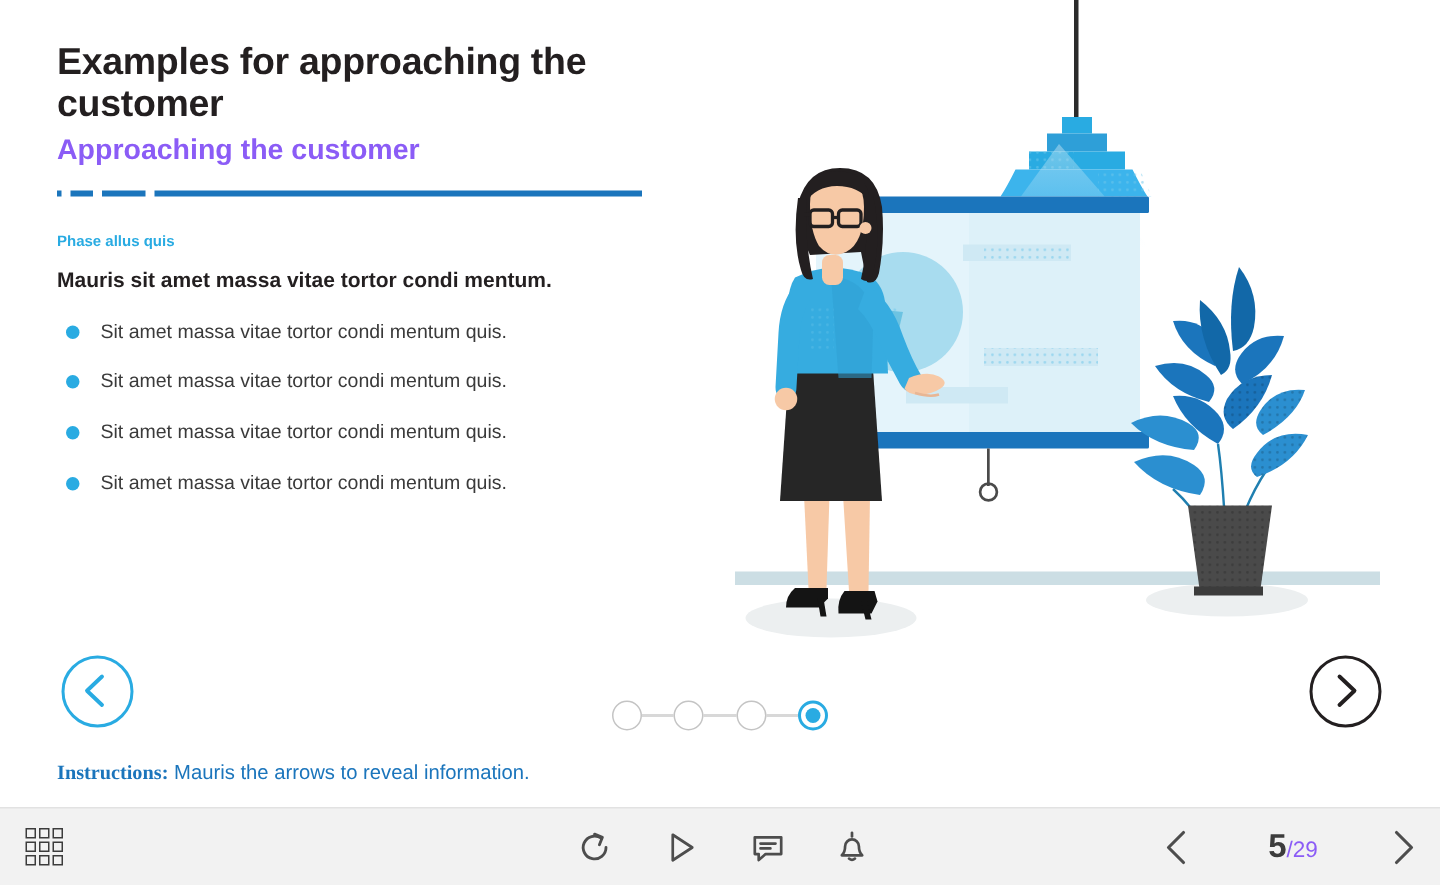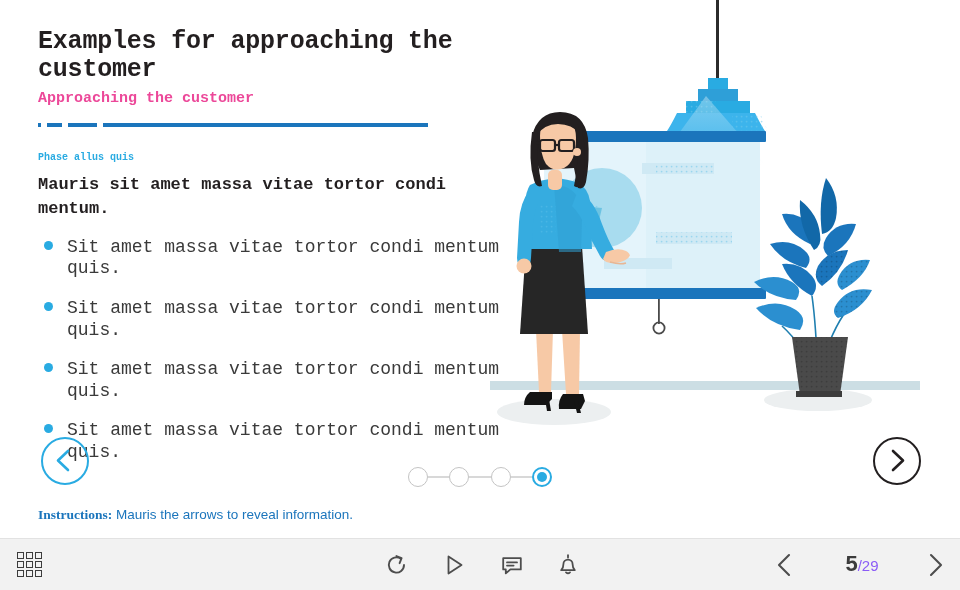--- a/index.html
+++ b/index.html
@@ -24,34 +24,33 @@
     background: #ffffff;
     overflow: hidden;
   }
 
   
   #text-col {
     position: absolute;
     left: 38px;
     top: 28px;
     width: 470px;
-    font-family: Liberation Mono, monospace;
   }
   #page-title {
     font-size: 25px;
     font-weight: bold;
     color: #231f20;
     letter-spacing: -0.2px;
     line-height: 1.1;
     margin: 0;
   }
   #subtitle {
-    font-size: 15px;
+    font-size: 19px;
     font-weight: bold;
-    color: #ec4899;
+    color: #8b5cf6;
     margin: 8px 0 0 0;
     line-height: 1.1;
   }
 
   
   #divider {
     margin-top: 14px;
     height: 6px;
     display: flex;
     align-items: center;
@@ -68,36 +67,36 @@
   #divider i.d3 { width: 29px; }
   #divider i.d4 { width: 325px; }
 
   #section-head {
     font-size: 10px;
     font-weight: bold;
     color: #29abe2;
     margin: 24px 0 0 0;
   }
   #lead {
-    font-size: 17px;
+    font-size: 14px;
     font-weight: bold;
     color: #231f20;
     line-height: 1.42;
     margin: 10px 0 0 0;
   }
 
   #bullets {
     list-style: none;
     margin: 16px 0 0 0;
     padding: 0;
   }
   #bullets li {
     position: relative;
     padding-left: 29px;
-    font-size: 18px;
+    font-size: 13px;
     color: #3a3a3a;
     margin-bottom: 18px;
     line-height: 1.2;
   }
   #bullets li .dot {
     position: absolute;
     left: 6px;
     top: 4px;
     width: 9px;
     height: 9px;

